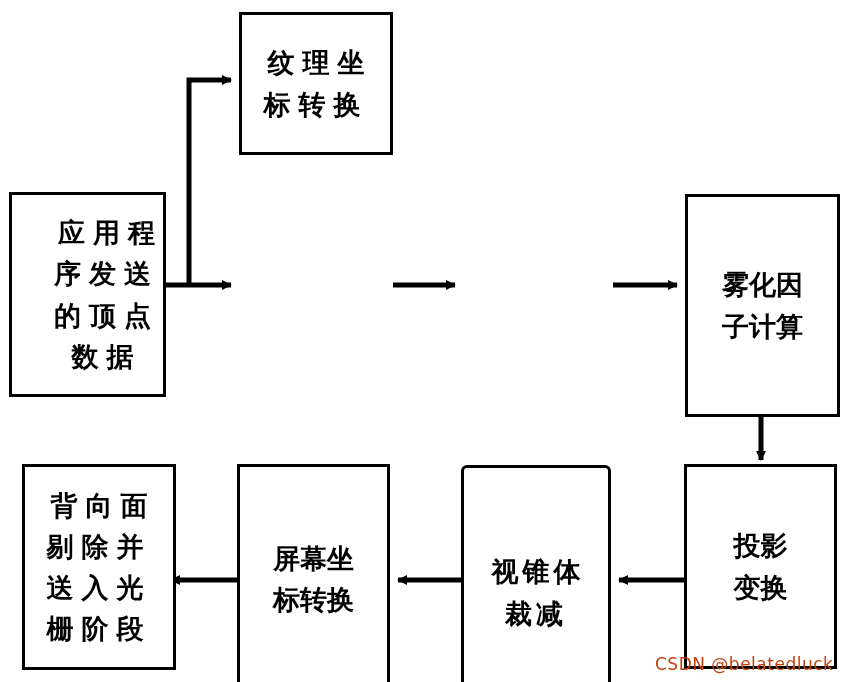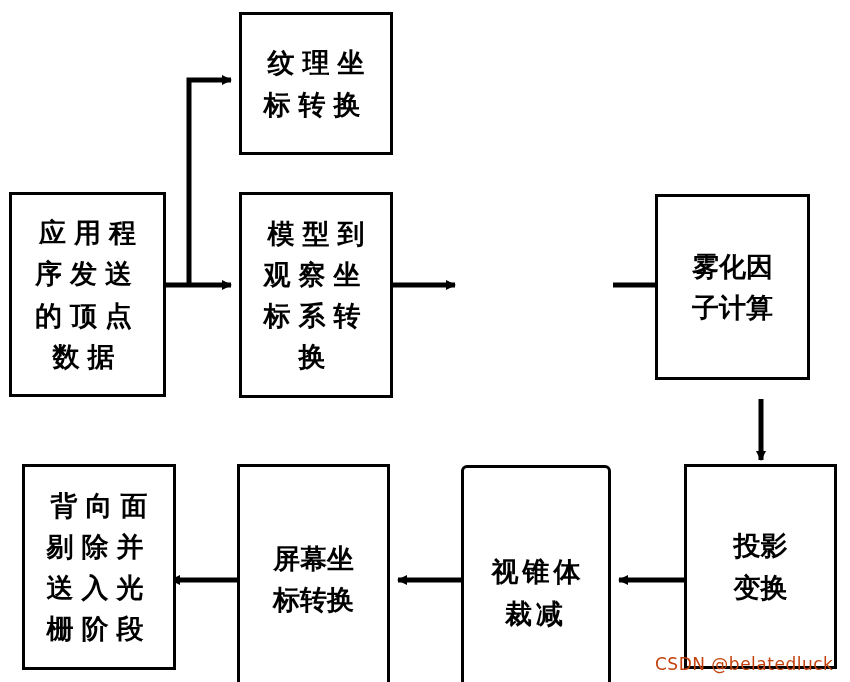--- a/index.html
+++ b/index.html
@@ -110,36 +110,30 @@
     <g>
       <path d="M237,580 L171,580" stroke="#000000" stroke-width="5" fill="none" marker-end="url(#arrow-l)"></path>
     </g>
   </svg>
 
   <div class="node track-wide" style="left:239px; top:12px; width:154px; height:143px;">
     <span class="node-label">纹理坐
 标转换</span>
   </div>
 
-  <div class="node track-wide" style="left:9px; top:192px; width:157px; height:205px;">
+  <div class="node track-wide" style="left:9px; top:192px; width:157px; height:205px;justify-content:flex-end;">
     <span class="node-label">应用程
 序发送
 的顶点
 数据</span>
   </div>
 
-  <div class="node track-wide" style="left:239px; top:192px; width:154px; height:206px;">
-    <span class="node-label">模型到
-观察坐
-标系转
-换</span>
-  </div>
 
 
-  <div class="node track-none" style="left:655px; top:194px; width:155px; height:186px;">
+  <div class="node track-none" style="left:685px; top:194px; width:155px; height:223px;">
     <span class="node-label">雾化因
 子计算</span>
   </div>
 
   <div class="node track-none" style="left:684px; top:464px; width:153px; height:205px;">
     <span class="node-label">投影
 变换</span>
   </div>
 
   <div class="node track-mid" style="left:461px; top:465px; width:150px; height:255px;border-radius:6px;">

